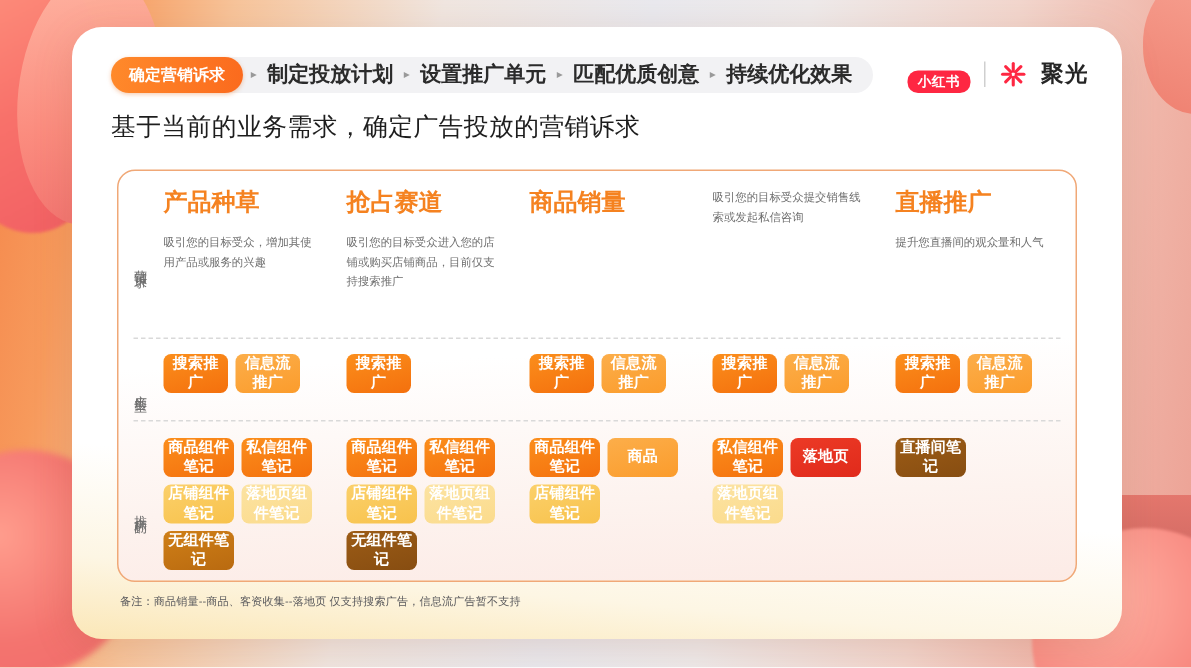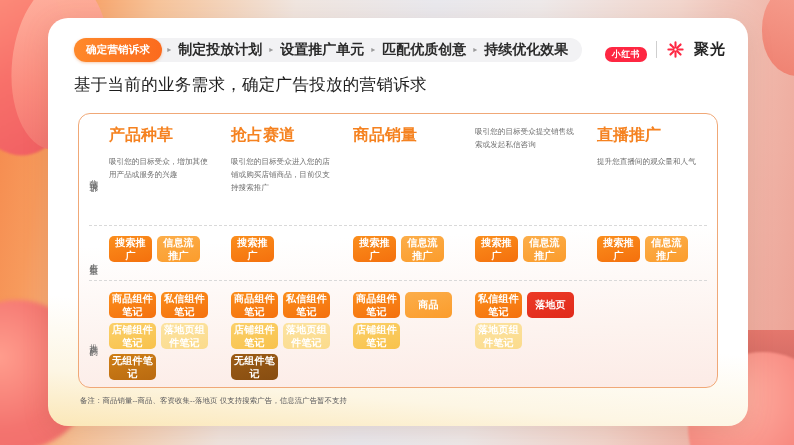--- a/index.html
+++ b/index.html
@@ -393,20 +393,25 @@
                 <div class="tag w-obj c-light">店铺组件笔记</div>
               </div>
             </div>
             <div class="col">
               <div class="tagrow">
                 <div class="tag w-obj c-deep">私信组件笔记</div>
                 <div class="tag w-obj c-red">落地页</div>
                 <div class="tag w-obj c-pale">落地页组件笔记</div>
               </div>
             </div>
+            <div class="col">
+              <div class="tagrow">
+                <div class="tag w-obj c-darkbrown">直播间笔记</div>
+              </div>
+            </div>
           </div>
       </div>
 
     </div>
 
     <div class="footnote">备注：商品销量--商品、客资收集--落地页 仅支持搜索广告，信息流广告暂不支持</div>
 
   </div>
 </div>
 

